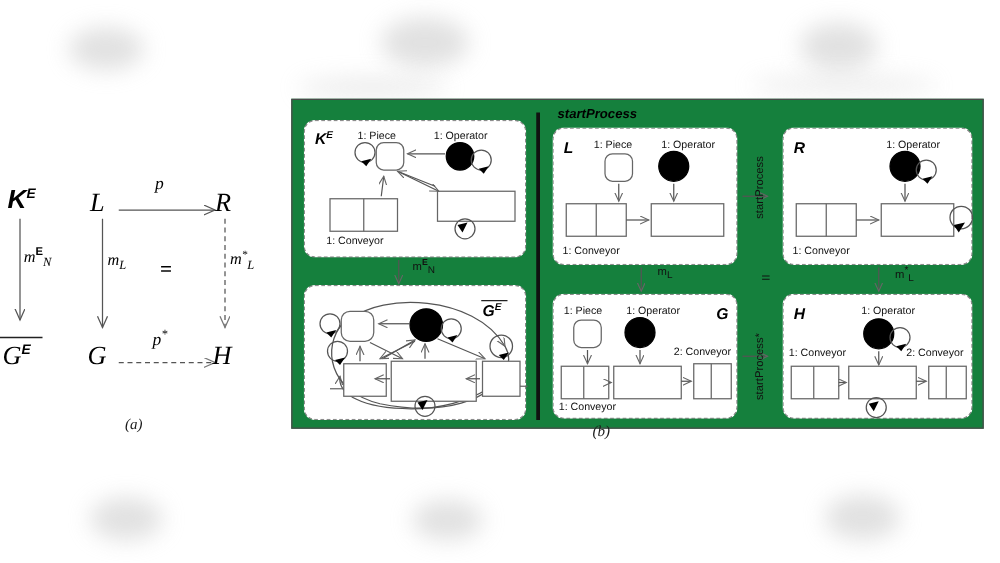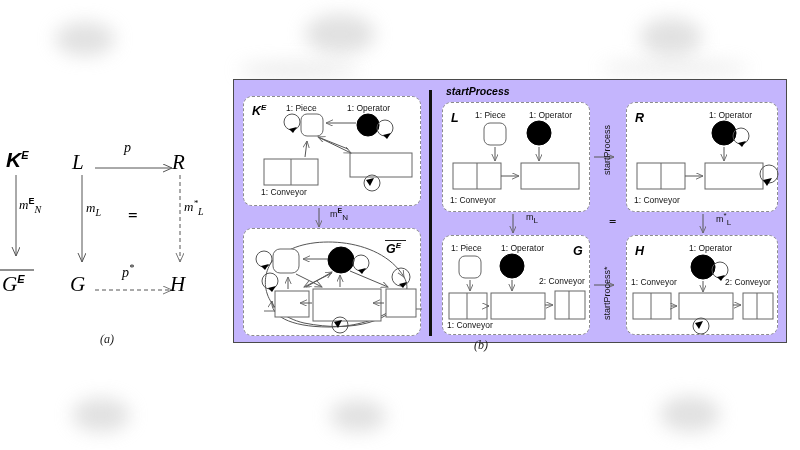--- a/index.html
+++ b/index.html
@@ -11,21 +11,21 @@
   }
   #root{position:absolute;left:0;top:0;width:800px;height:450px;}
 
   
   .smudge{position:absolute;border-radius:50%;filter:blur(9px);background:#c9c9c9;opacity:.55;pointer-events:none;}
   .mathitalic{font-family:"Liberation Serif",serif;font-style:italic;}
 
   
   #panelB{
     position:absolute;left:233px;top:79px;width:554px;height:264px;
-    border:1.4px solid #4a4a4a;background:#c4b5fd;box-sizing:border-box;
+    border:1.4px solid #4a4a4a;background:#15803d;box-sizing:border-box;
   }
   .dashbox{
     position:absolute;border:1.4px dashed #8d8d8d;border-radius:9px;
     background:#fff;box-sizing:border-box;
   }
   .divider{position:absolute;background:#111;}
 
   .lbl{position:absolute;font-family:"Liberation Sans",sans-serif;
        font-size:8.5px;color:#111;white-space:nowrap;line-height:1;}
   .glbl{position:absolute;font-family:"Liberation Sans",sans-serif;

